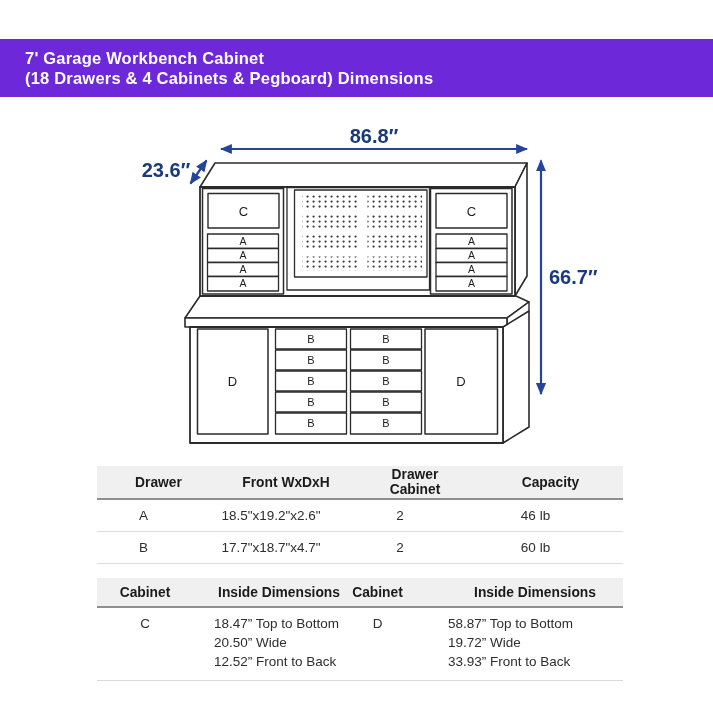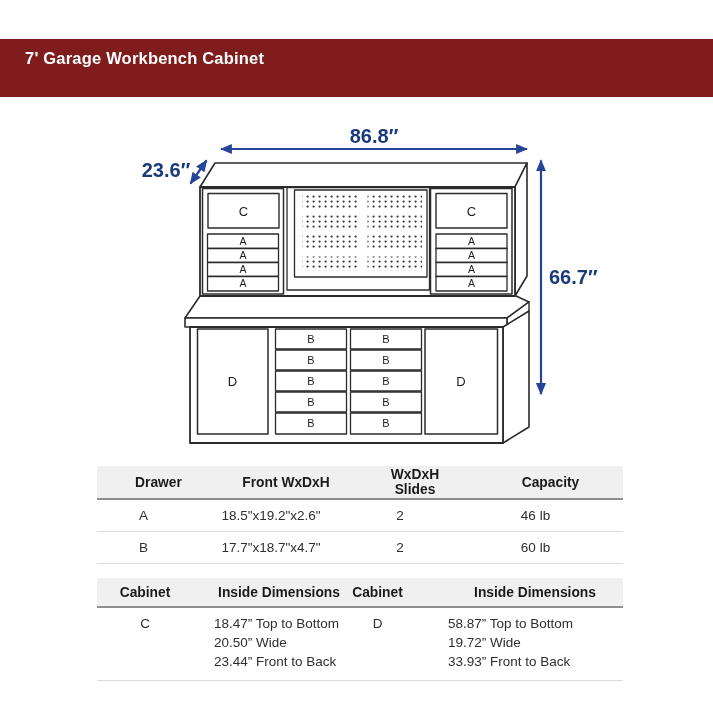--- a/index.html
+++ b/index.html
@@ -1,17 +1,17 @@
 <!DOCTYPE html>
 <html><head>
 <meta charset="utf-8">
 <style>
   html,body{margin:0;padding:0;}
   body{width:713px;height:713px;background:#ffffff;font-family:"Liberation Sans",sans-serif;overflow:hidden;}
-  .banner{margin-top:39px;height:58px;background:#7f1d1d;box-sizing:border-box;padding:9px 10px 0 25px;}
+  .banner{margin-top:39px;height:58px;background:#6d28d9;box-sizing:border-box;padding:9px 10px 0 25px;}
   .banner-line{color:#ffffff;font-size:16.5px;font-weight:700;line-height:20px;letter-spacing:.2px;}
   .diagram-svg{display:block;margin-top:3px;}
   .lbl{fill:#1d1d1d;font-family:"Liberation Sans",sans-serif;}
   .dim-text{font-family:"Liberation Sans",sans-serif;font-weight:700;font-size:20px;}
   .tables{width:526px;margin:4px 0 0 97px;}
   table{border-collapse:collapse;table-layout:fixed;width:526px;color:#2e2e2e;font-size:13.5px;}
   th{background:#f0f0f0;font-weight:700;color:#1a1a1a;font-size:13.8px;border-bottom:2px solid #8f8f8f;text-align:center;}
   .t1 th{height:29px;padding-left:31px;}
   .t1 td{height:29px;text-align:center;border-bottom:1px solid #dadada;}
   .t2{margin-top:14px;}
@@ -23,20 +23,21 @@
   .t2 td.al1{padding-left:21px;}
   .t2 td.al2{padding-left:38px;}
 </style>
 </head>
 <body>
 
 <div>
 
   <header class="banner">
     <div class="banner-line">7' Garage Workbench Cabinet</div>
+    <div class="banner-line">(18 Drawers &amp; 4 Cabinets &amp; Pegboard) Dimensions</div>
   </header>
 
   <svg class="diagram-svg" width="713" height="362" viewBox="0 0 713 362" xmlns="http://www.w3.org/2000/svg">
     <defs>
       <pattern id="peg" patternUnits="userSpaceOnUse" width="6" height="5">
         <circle cx="1.6" cy="1.6" r="1.15" fill="#3c3c3c"></circle>
       </pattern>
       <marker id="ah" viewBox="0 0 10 10" refX="9" refY="5" markerWidth="5.5" markerHeight="5.5" orient="auto-start-reverse">
         <path d="M0,0.8 L10,5 L0,9.2 Z" fill="#24459a"></path>
       </marker>
@@ -141,21 +142,21 @@
       <colgroup>
           <col style="width:93px">
           <col style="width:162px">
           <col style="width:96px">
           <col style="width:175px">
         </colgroup>
       <thead>
         <tr>
           <th>Drawer</th>
           <th>Front WxDxH</th>
-          <th>WxDxH Slides</th>
+          <th>Drawer Cabinet</th>
           <th>Capacity</th>
         </tr>
       </thead>
       <tbody>
         <tr>
           <td>A</td>
           <td>18.5"x19.2"x2.6"</td>
           <td>2</td>
           <td>46 lb</td>
         </tr>
@@ -182,21 +183,21 @@
           <th>Cabinet</th>
           <th class="al2">Inside Dimensions</th>
         </tr>
       </thead>
       <tbody>
         <tr>
           <td class="cab">C</td>
           <td class="al1">
             <div>18.47” Top to Bottom</div>
             <div>20.50” Wide</div>
-            <div>23.44” Front to Back</div>
+            <div>12.52” Front to Back</div>
           </td>
           <td class="cab">D</td>
           <td class="al2">
             <div>58.87” Top to Bottom</div>
             <div>19.72” Wide</div>
             <div>33.93” Front to Back</div>
           </td>
         </tr>
       </tbody>
     </table>

